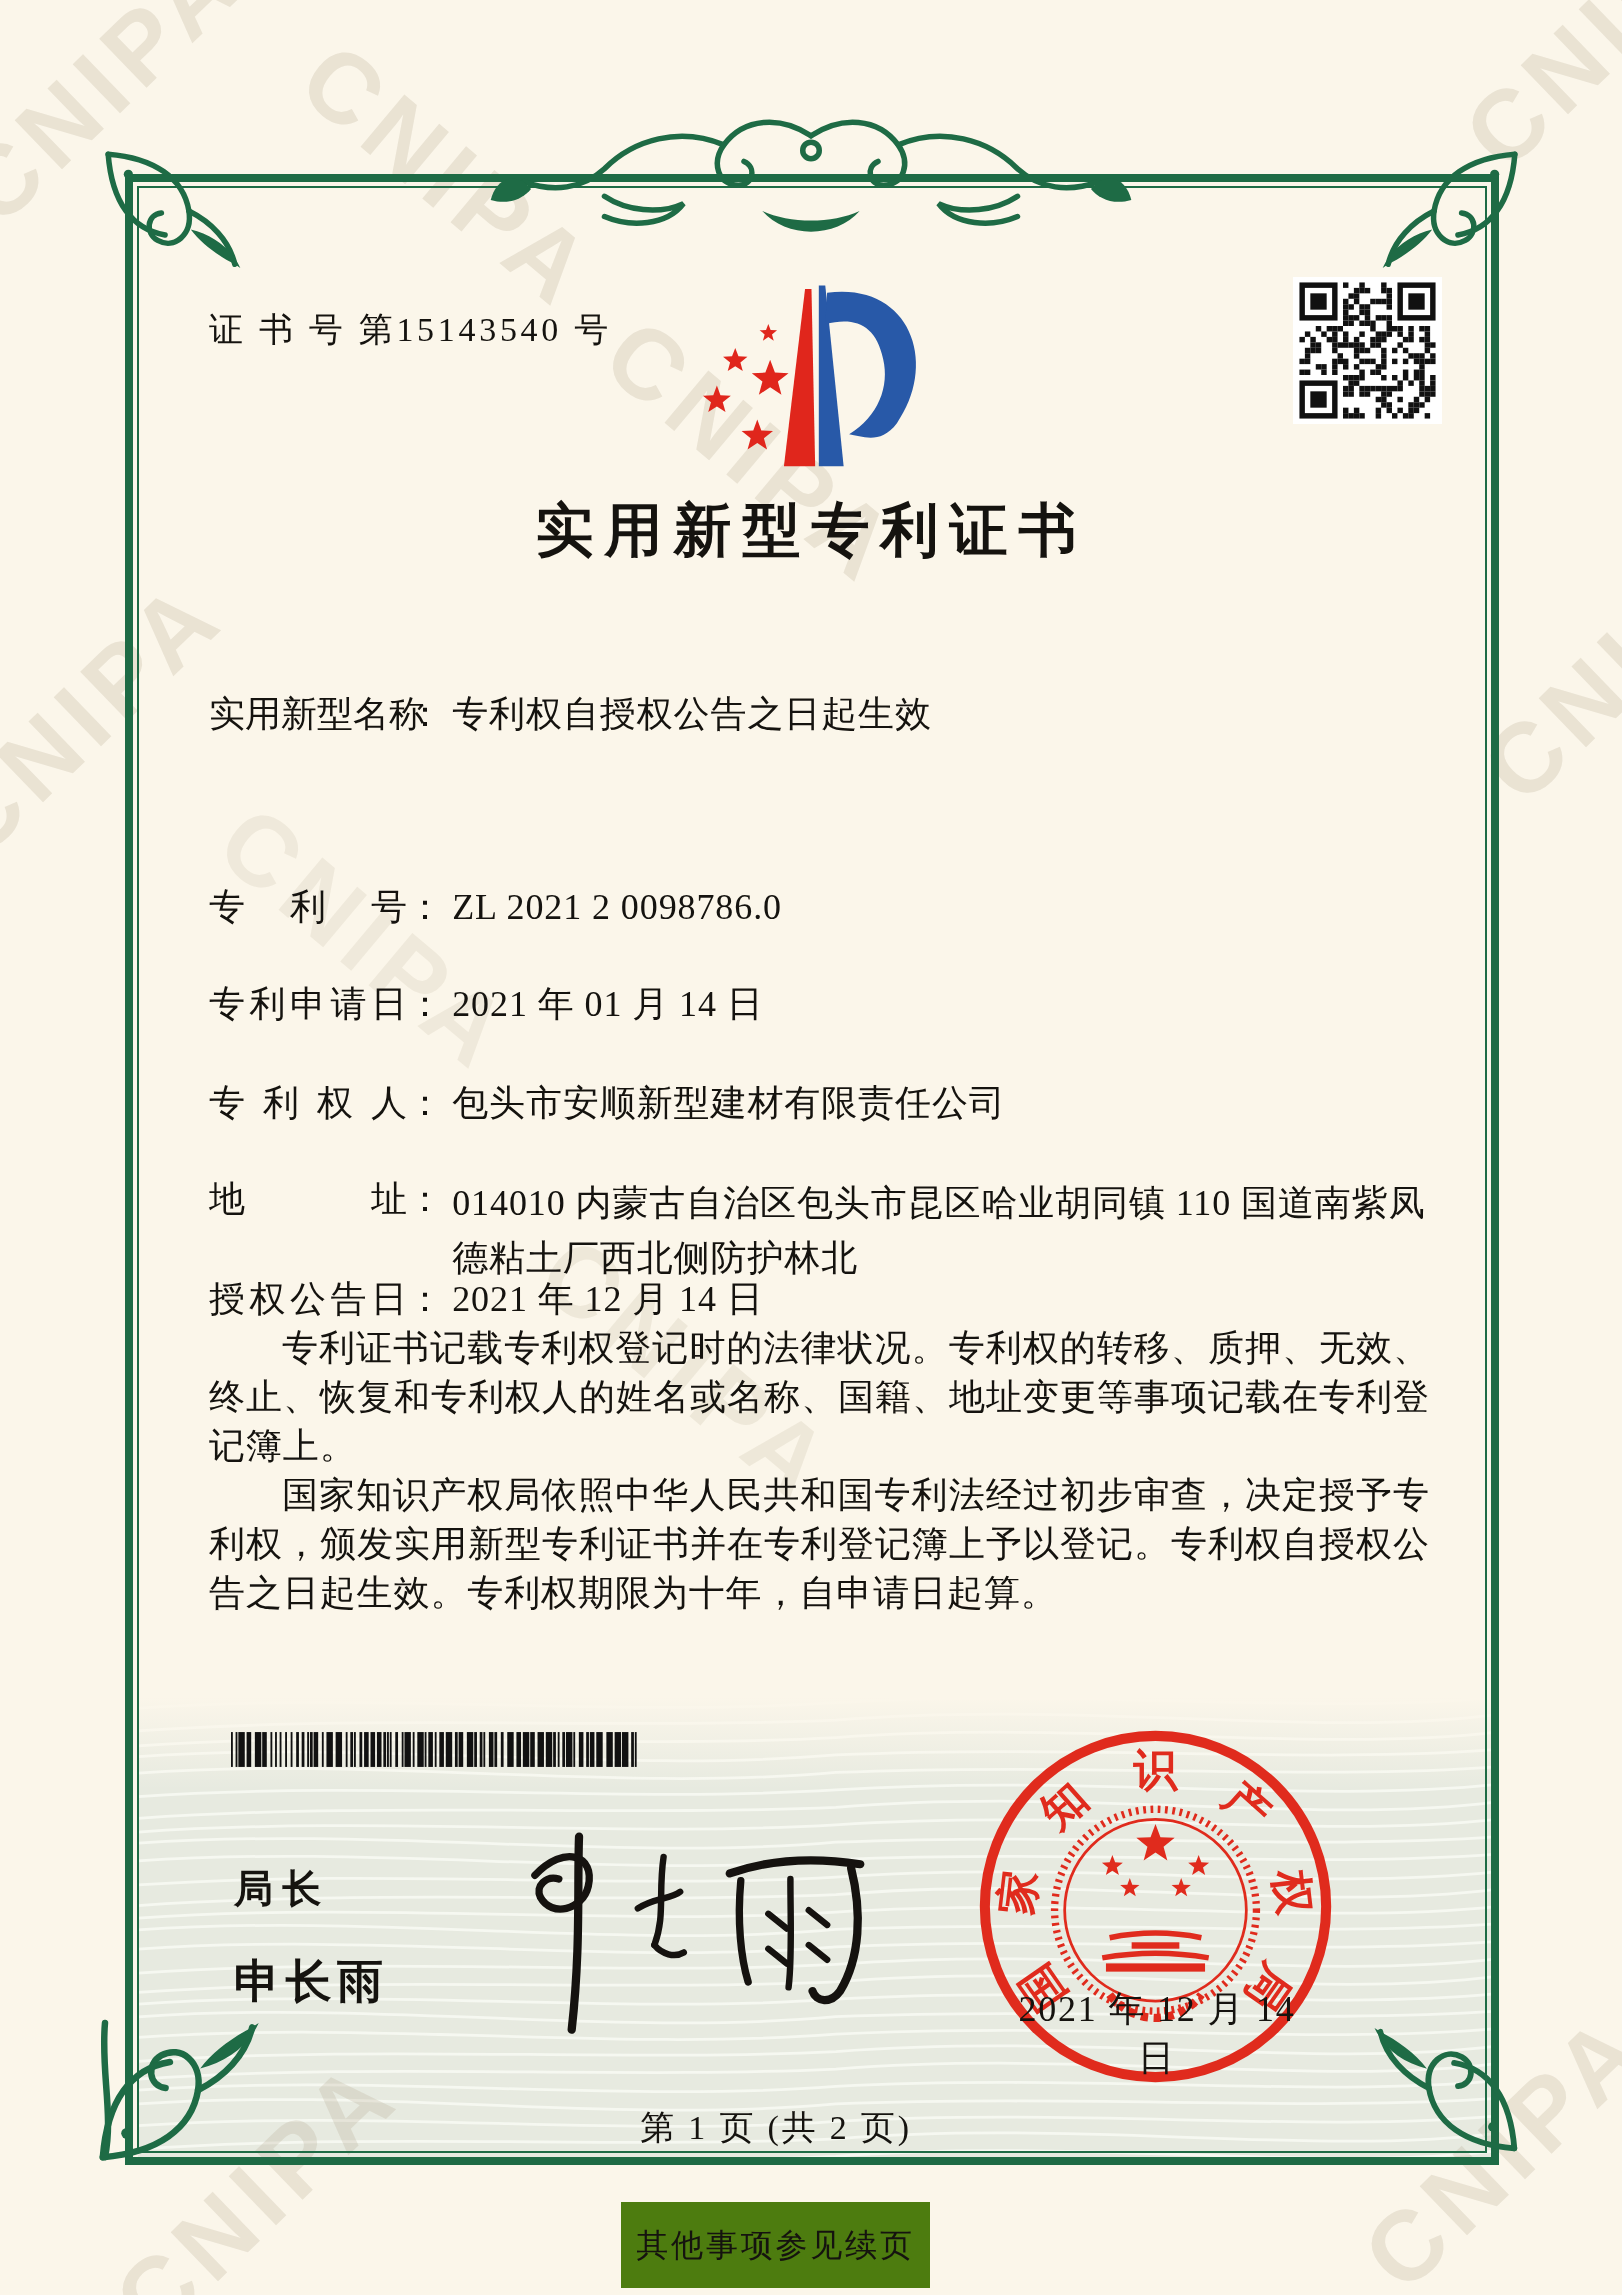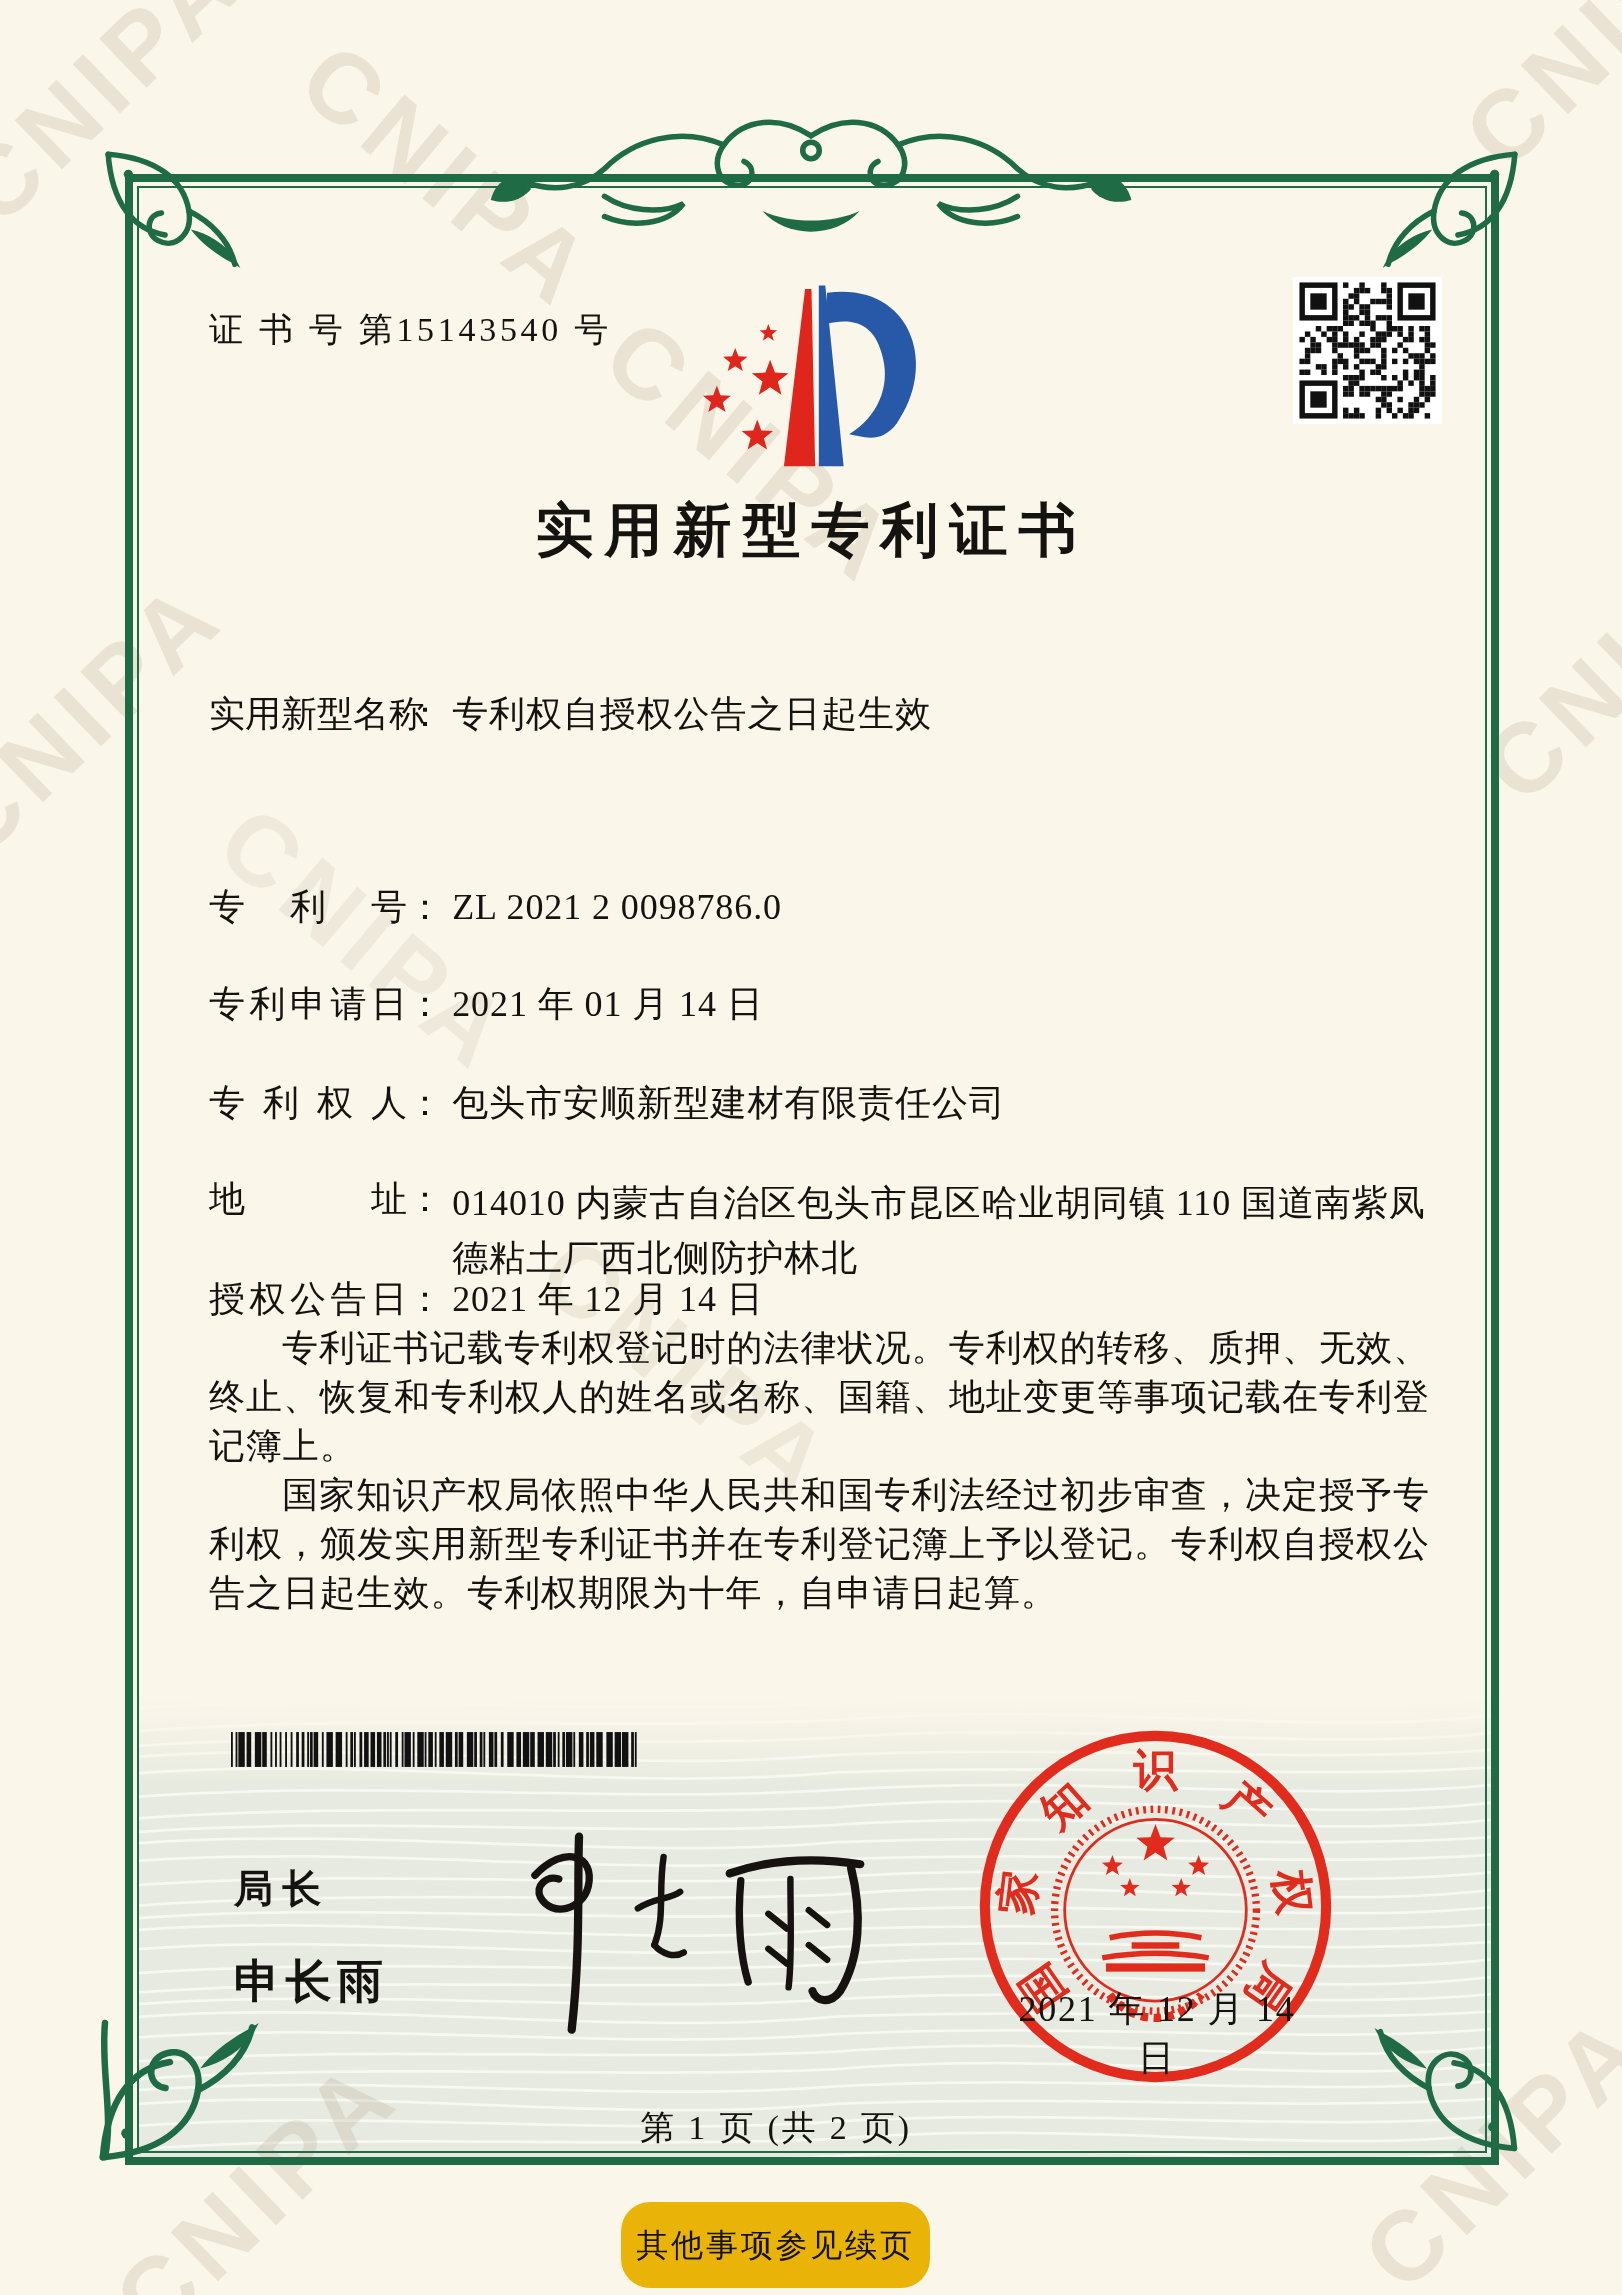--- a/index.html
+++ b/index.html
@@ -47,22 +47,22 @@
   .sigrole{position:absolute;left:234px;top:1862px;font-family:"Liberation Sans","DejaVu Sans",sans-serif;
     font-weight:700;font-size:39px;letter-spacing:9.2px;z-index:4;}
   .signame{position:absolute;left:234px;top:1951px;font-family:"Liberation Sans","DejaVu Sans",sans-serif;
     font-weight:700;font-size:46px;letter-spacing:5.5px;z-index:4;}
   #sig{position:absolute;left:500px;top:1820px;z-index:4;}
   #seal{position:absolute;left:972px;top:1721px;z-index:5;}
   .sealdate{position:absolute;left:1010px;top:1985px;width:294px;text-align:center;
     font-size:36px;letter-spacing:1.8px;color:#15130f;z-index:6;}
   .pagefoot{position:absolute;left:0;top:2105px;width:1552px;text-align:center;
     font-size:34px;letter-spacing:2.8px;z-index:7;}
-  .contbox{position:absolute;left:621px;top:2202px;width:309px;height:86px;background:#eab308;
-    z-index:7;text-align:center;border-radius:29px;}
+  .contbox{position:absolute;left:621px;top:2202px;width:309px;height:86px;background:#4d7c0f;
+    z-index:7;text-align:center;}
   .contbox span{line-height:86px;font-size:32px;letter-spacing:2.8px;}
 </style>
 </head>
 <body>
 
 <div id="page">
 
   <div class="wm neg" style="left:-73px;top:27.5px">CNIPA</div>
   <div class="wm pos" style="left:275px;top:119px">CNIPA</div>
   <div class="wm neg" style="left:1433px;top:-27.5px">CNIPA</div>

